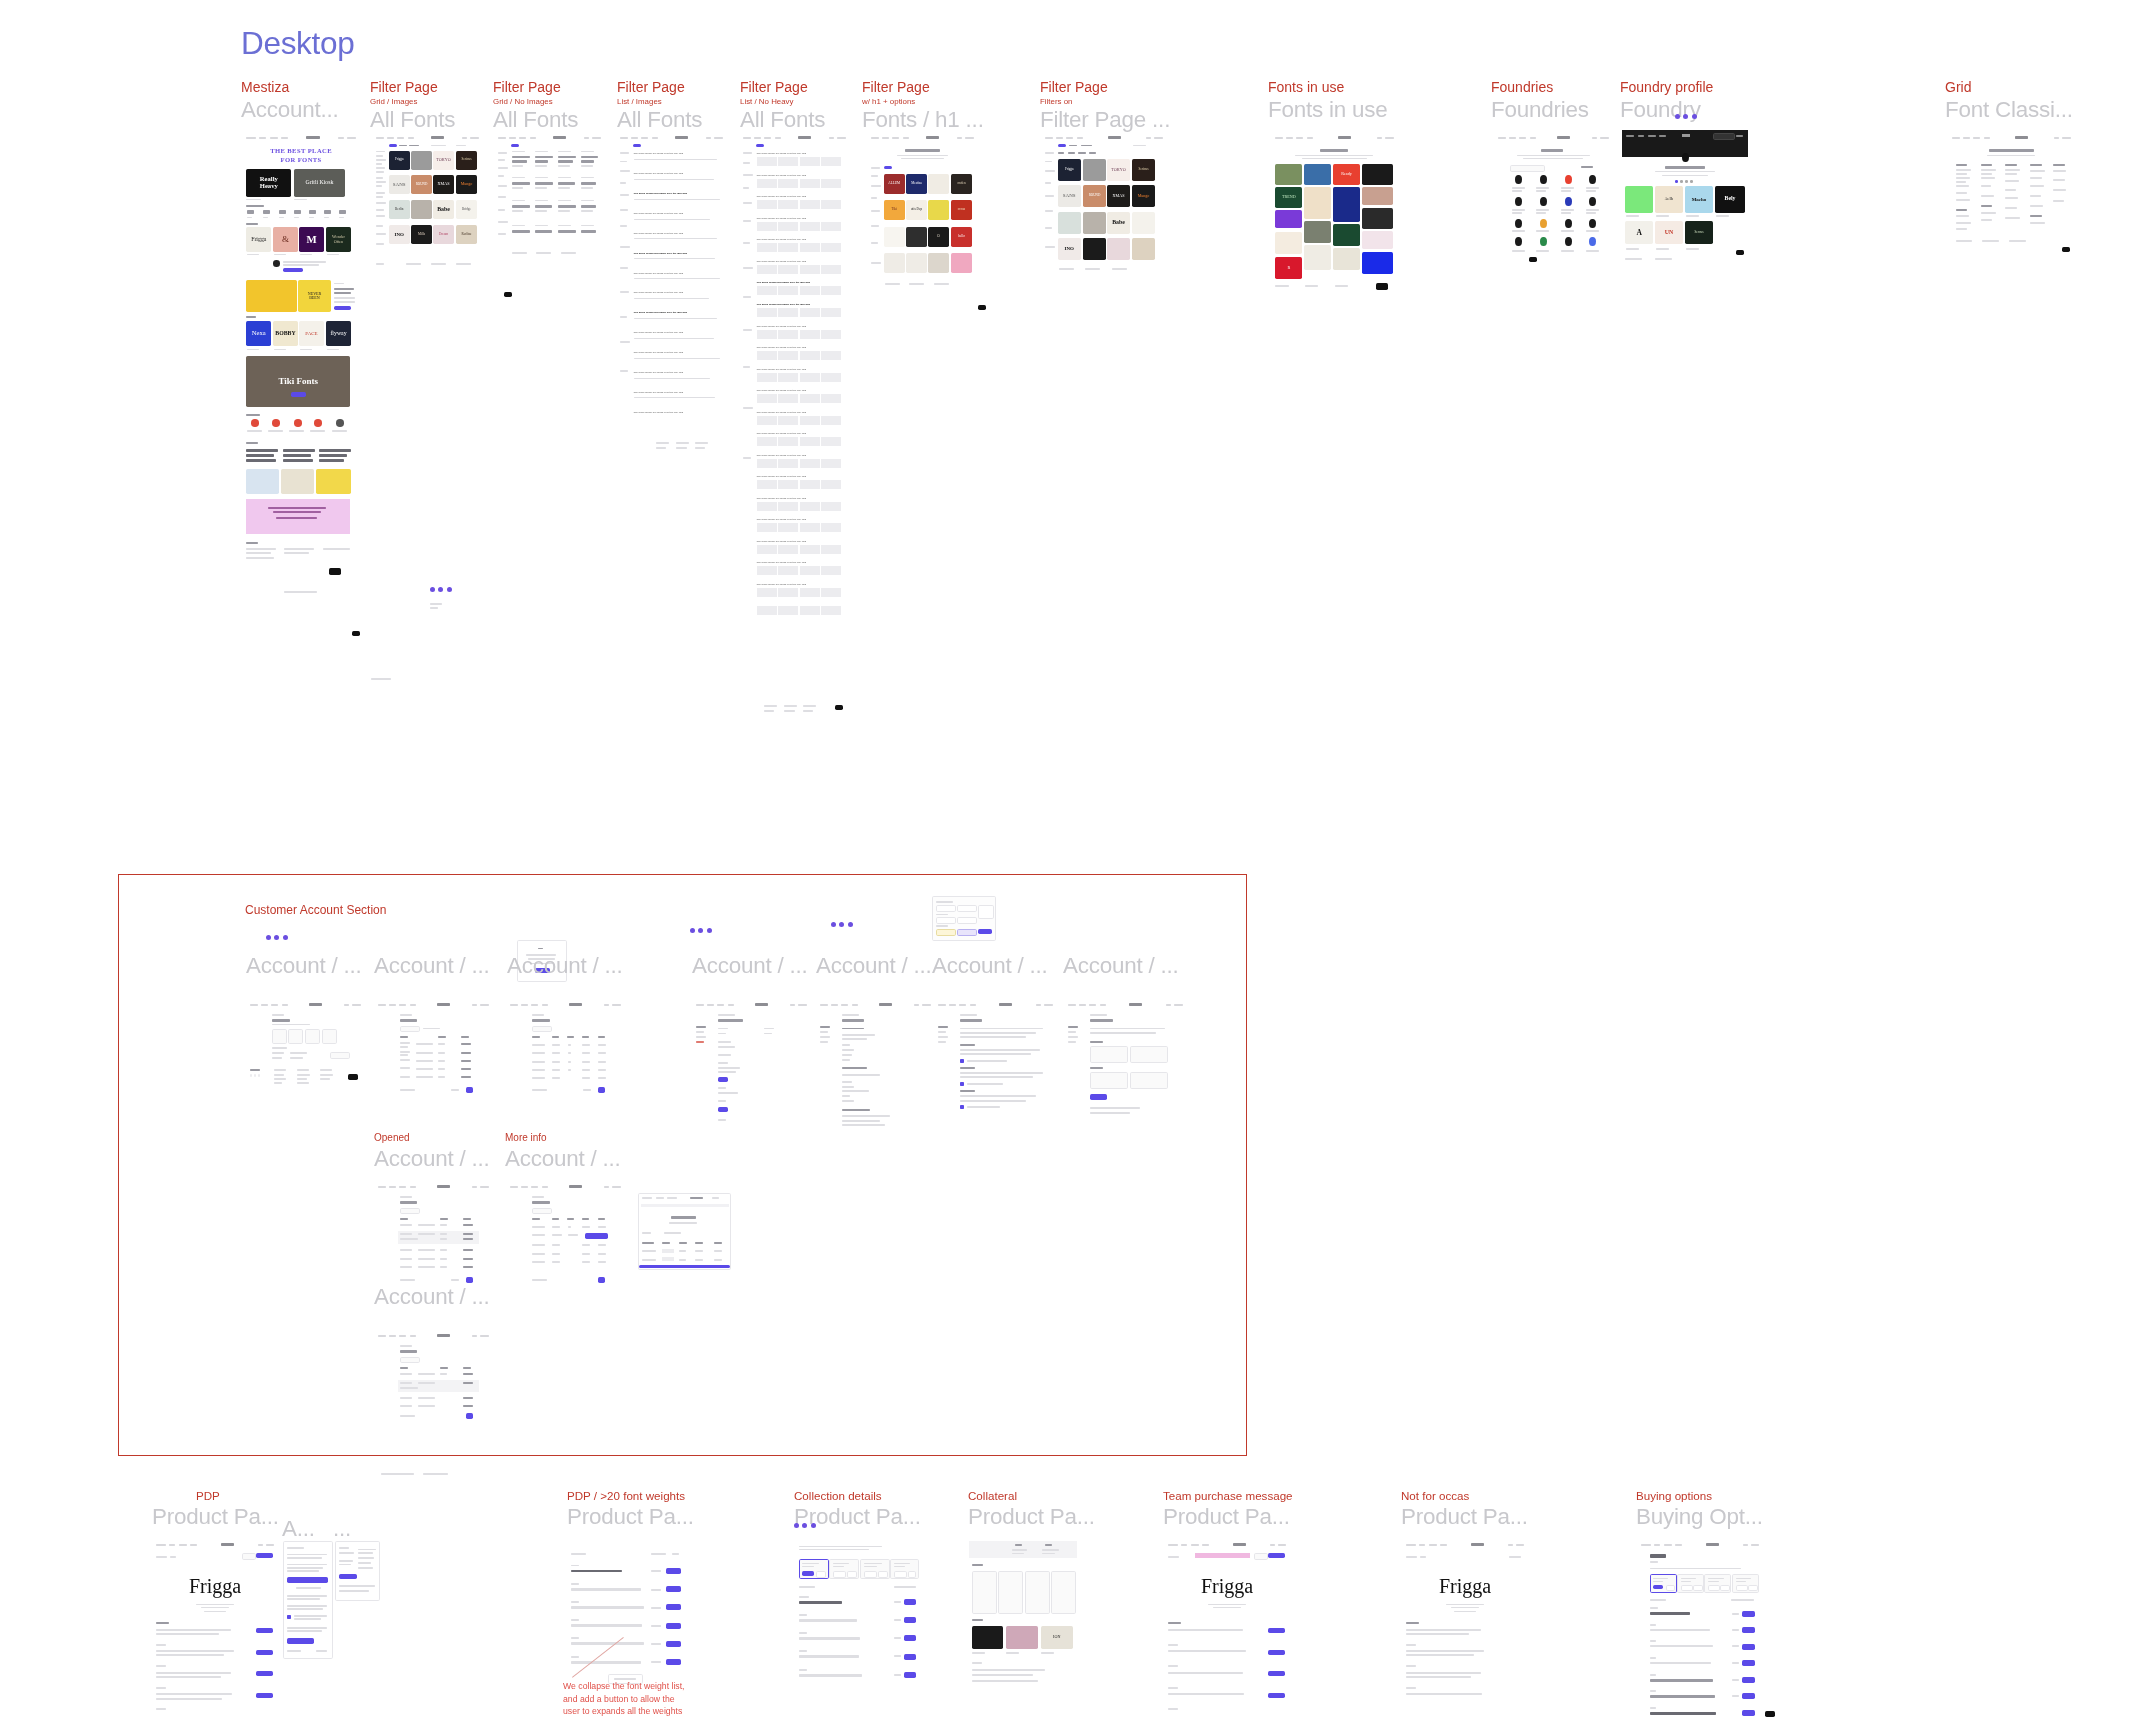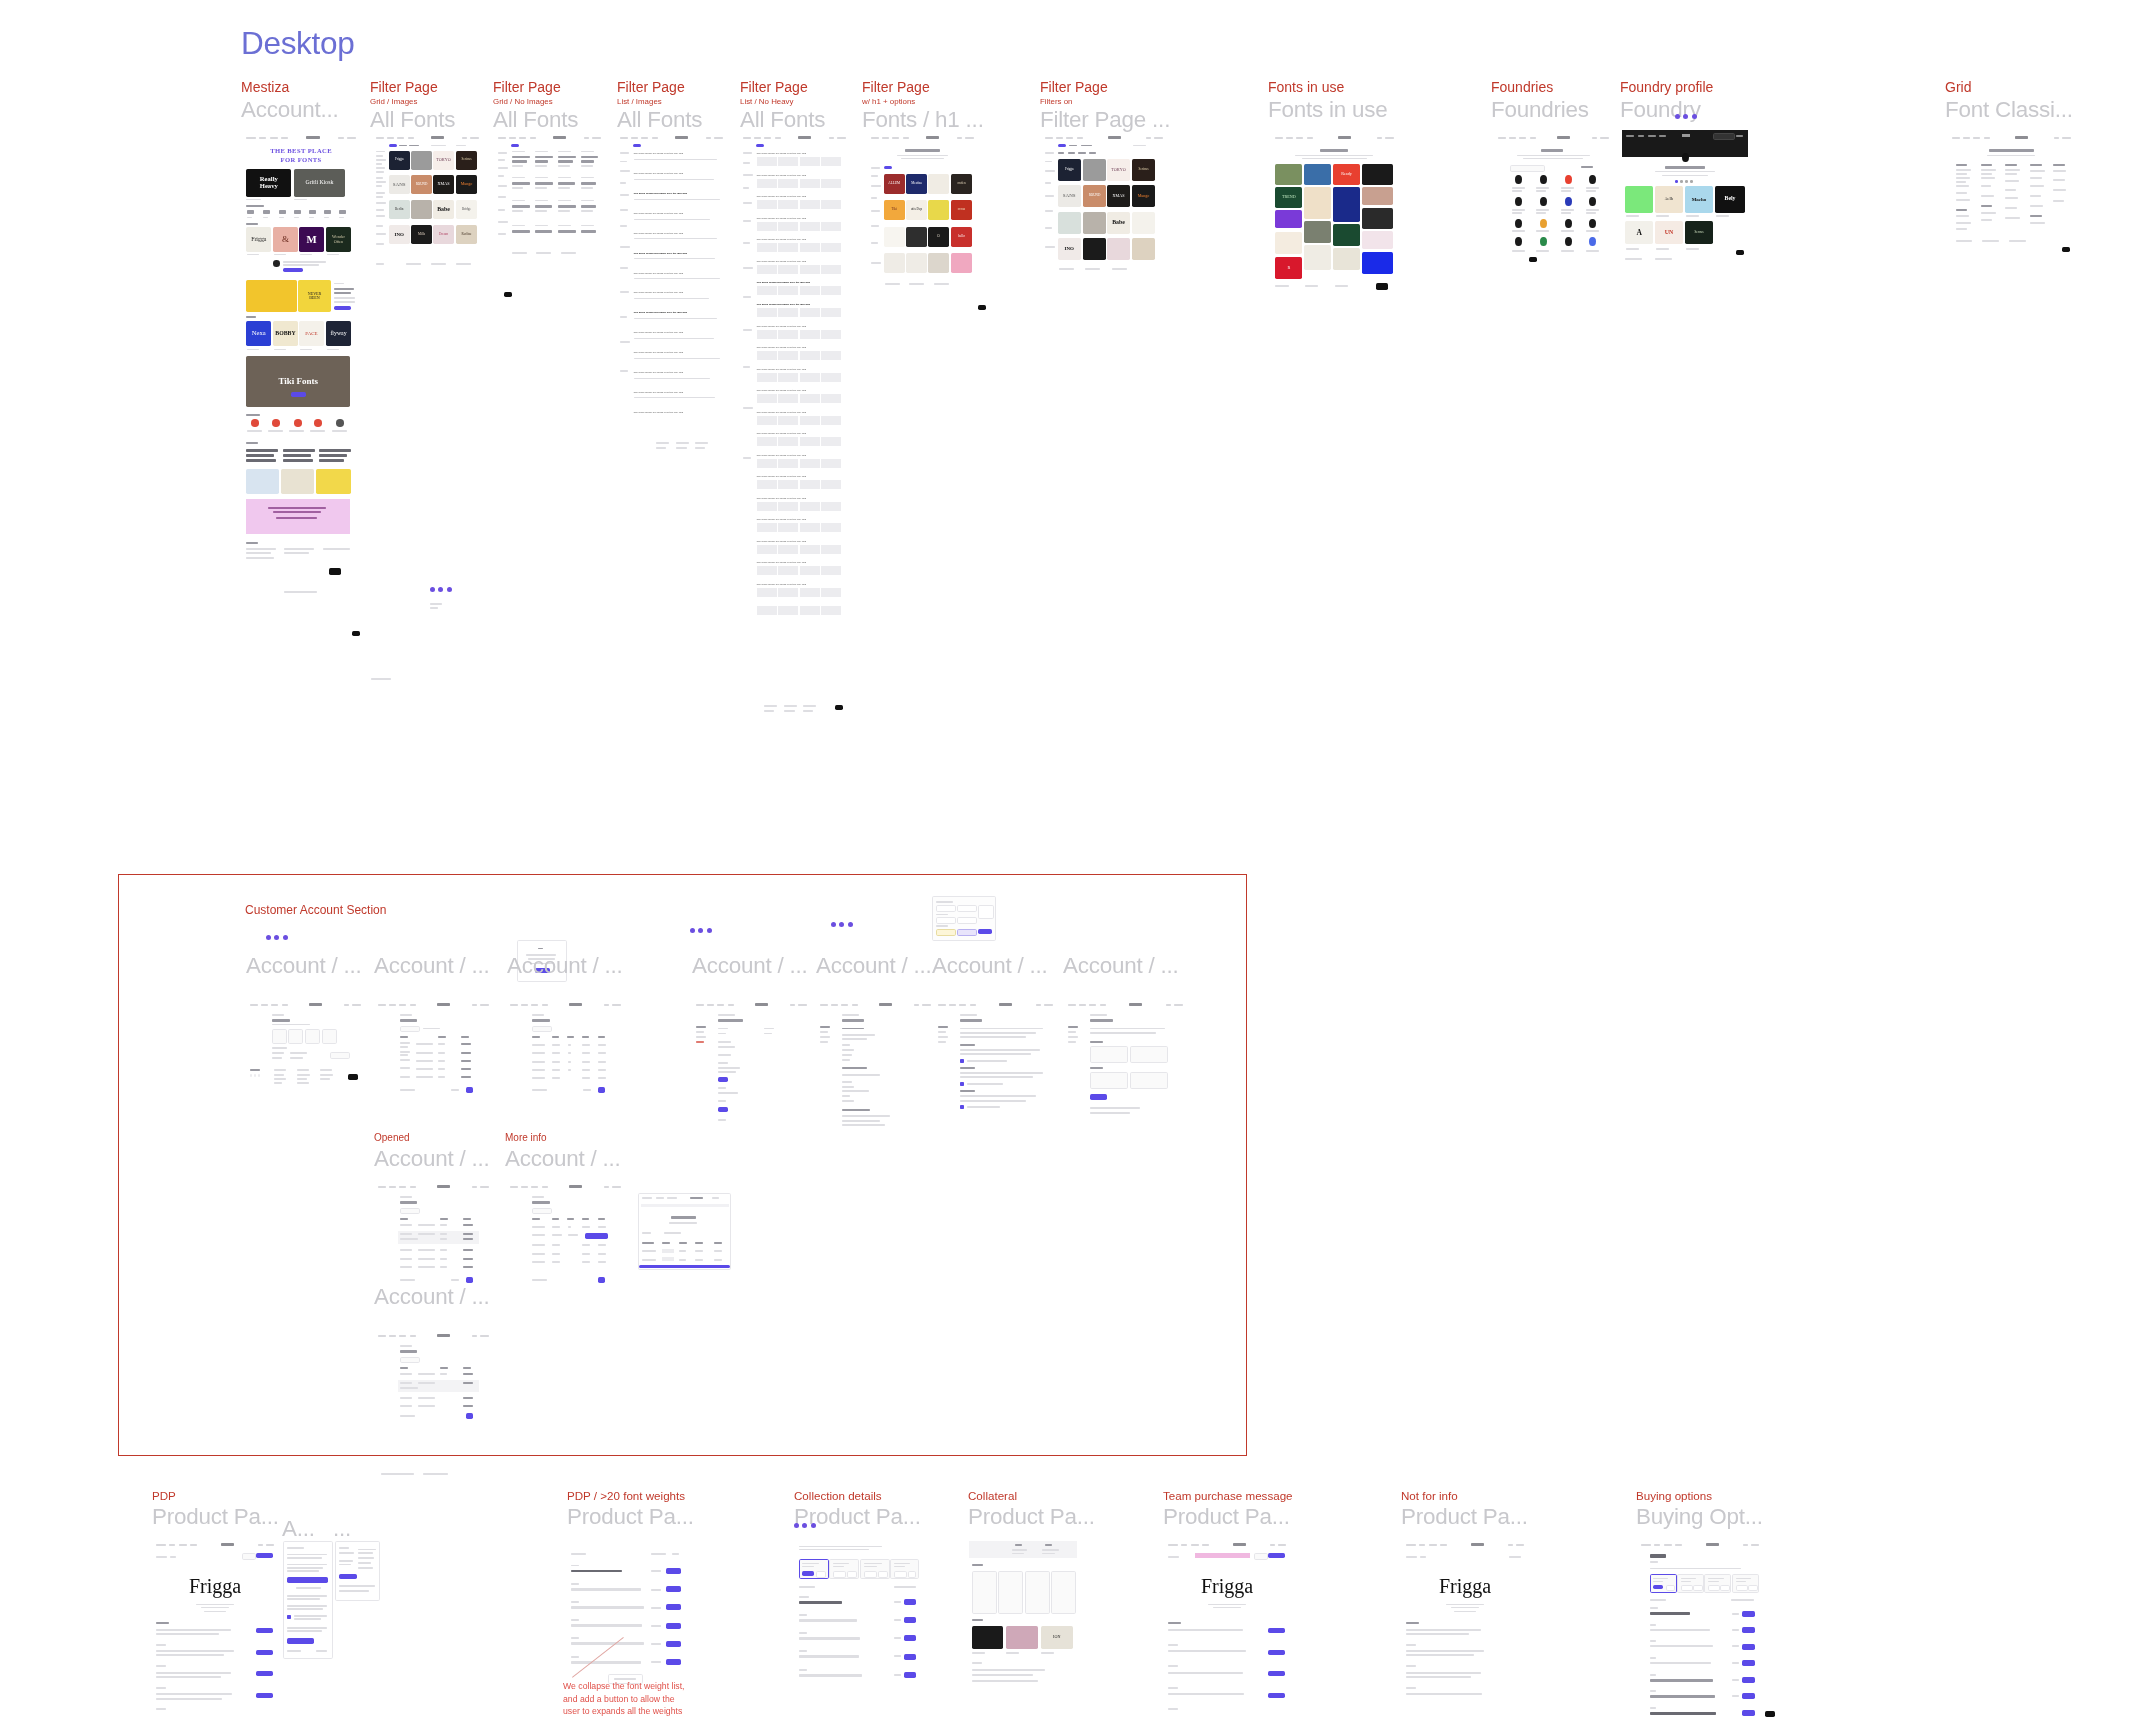--- a/index.html
+++ b/index.html
@@ -1371,21 +1371,21 @@
     <div class="ln" style="left:43px;top:65px;width:16.6px;"></div>
     <div class="ln dk" style="left:88px;top:65px;width:10px;"></div>
     <div class="ln" style="left:25px;top:73px;width:11.6px;"></div>
     <div class="ln" style="left:43px;top:73px;width:16.6px;"></div>
     <div class="ln dk" style="left:88px;top:73px;width:10px;"></div>
     <div class="ln" style="left:25px;top:83px;width:15px;"></div>
     <div class="btn" style="left:91px;top:81px;width:6.6px;height:5.8px;"></div>
   </div>
 
   <div class="flabel nosub" style="left:152px;top:1490px;">
-    <div class="tag" style="font-size:11.6px;">PDP</div>
+    <div class="tag" style="font-size:11.6px;margin-left:44px;">PDP</div>
     <div class="fname">Product Pa...</div>
   </div>
   <div class="flabel nosub" style="left:282px;top:1514px;">
     <div class="fname">A...</div>
   </div>
   <div class="flabel nosub" style="left:333px;top:1514px;">
     <div class="fname">...</div>
   </div>
   <div class="flabel nosub" style="left:567px;top:1490px;">
     <div class="tag" style="font-size:11.6px;">PDP / &gt;20 font weights</div>
@@ -1402,21 +1402,21 @@
     </div>
   <div class="flabel nosub" style="left:968px;top:1490px;">
     <div class="tag" style="font-size:11.6px;">Collateral</div>
     <div class="fname">Product Pa...</div>
   </div>
   <div class="flabel nosub" style="left:1163px;top:1490px;">
     <div class="tag" style="font-size:11.6px;">Team purchase message</div>
     <div class="fname">Product Pa...</div>
   </div>
   <div class="flabel nosub" style="left:1401px;top:1490px;">
-    <div class="tag" style="font-size:11.6px;">Not for info</div>
+    <div class="tag" style="font-size:11.6px;">Not for occas</div>
     <div class="fname">Product Pa...</div>
   </div>
   <div class="flabel nosub" style="left:1636px;top:1490px;">
     <div class="tag" style="font-size:11.6px;">Buying options</div>
     <div class="fname">Buying Opt...</div>
   </div>
 
   <div class="thumb" style="left:153px;top:1541px;width:124px;height:178px;">
     <div class="nav">
       <b style="width:10px"></b>

